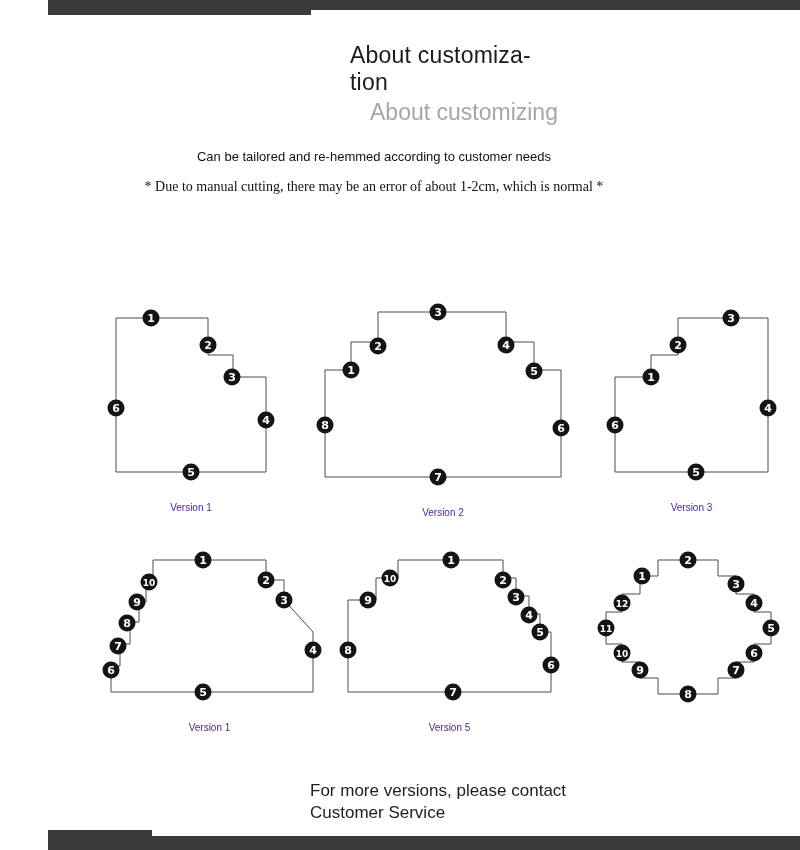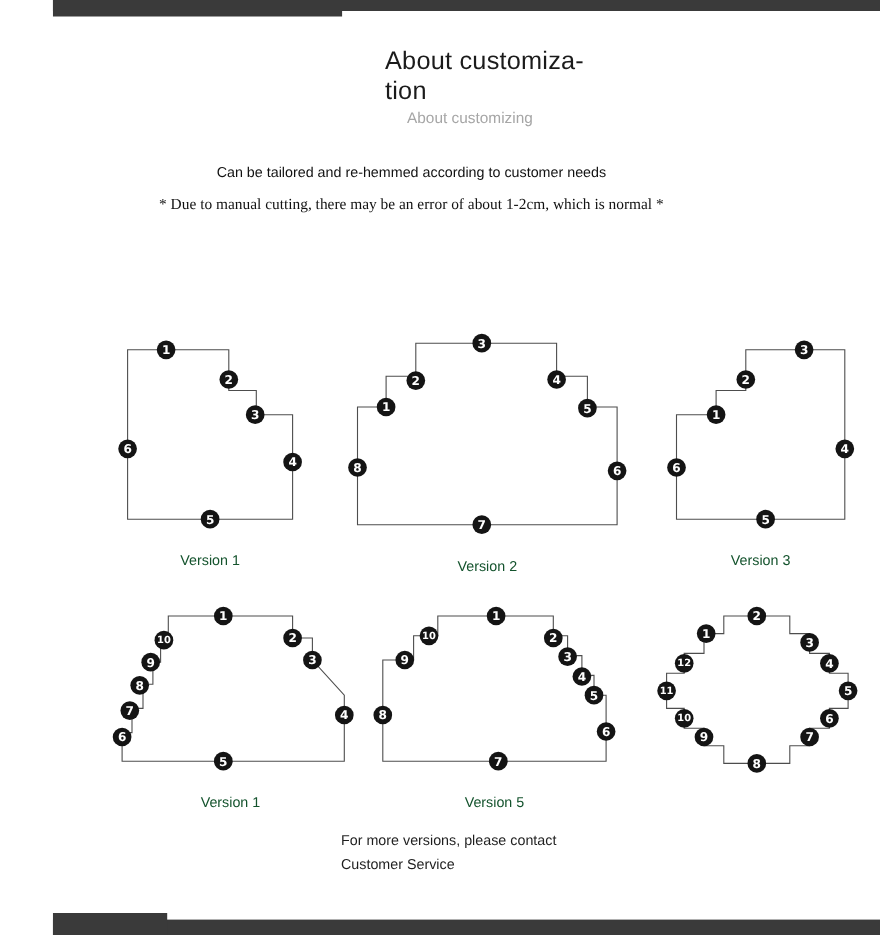--- a/index.html
+++ b/index.html
@@ -13,42 +13,42 @@
   .bar.top-left{left:0;top:0;width:263px;height:15px;}
   .bar.bottom-base{left:0;top:836px;width:800px;height:14px;}
   .bar.bottom-left{left:0;top:830px;width:104px;height:20px;}
 
   .title{
     position:absolute;left:302px;top:42px;margin:0;
     font-size:23px;line-height:27px;font-weight:400;color:#1b1b1b;letter-spacing:.2px;
   }
   .subtitle{
     position:absolute;left:322px;top:99px;margin:0;
-    font-size:14px;color:#a6a6a6;font-weight:400;
+    font-size:23px;color:#a6a6a6;font-weight:400;
   }
   .note{position:absolute;left:0;width:652px;text-align:center;margin:0;color:#111;}
   .note.n1{top:149px;font-size:13px;}
   .note.n2{top:179px;font-size:14px;font-family:Liberation Serif, serif;}
 
   .versions-layer{position:absolute;left:0;top:0;width:800px;height:850px;}
   figure.version-figure{position:absolute;margin:0;padding:0;text-align:center;}
   figure.version-figure svg{display:block;overflow:visible;}
-  figure.version-figure figcaption{margin-top:12px;font-size:13px;color:#14532d;}
+  figure.version-figure figcaption{margin-top:12px;font-size:10px;color:#4c1d95;}
   svg text{font-family:"DejaVu Sans","Liberation Sans",sans-serif;}
 
   .vf1{left:50px;top:300px;width:186px;}
   .vf2{left:259px;top:294px;width:272px;}
   .vf3{left:549px;top:300px;width:189px;}
   .vf4{left:40px;top:542px;width:243px;}
   .vf5{left:282px;top:542px;width:239px;}
   .vf6{left:540px;top:542px;width:201px;}
 
   .footer{
-    position:absolute;left:262px;top:753px;margin:0;
-    font-size:13px;line-height:22px;color:#1e1e1e;
+    position:absolute;left:262px;top:780px;margin:0;
+    font-size:17px;line-height:22px;color:#1e1e1e;
   }
 </style>
 </head>
 <body>
 
 <div class="page">
 
   <div class="bar top-base" style="background: rgb(58, 58, 58);"></div>
   <div class="bar top-left" style="background: rgb(58, 58, 58);"></div>
 

